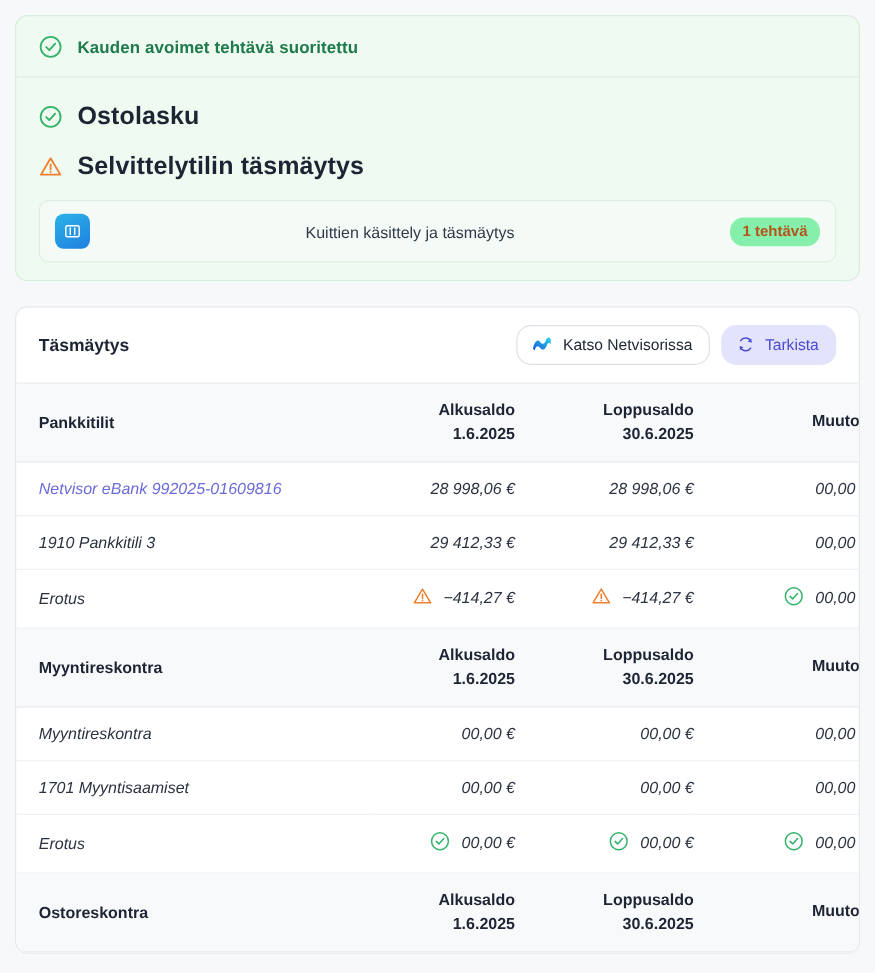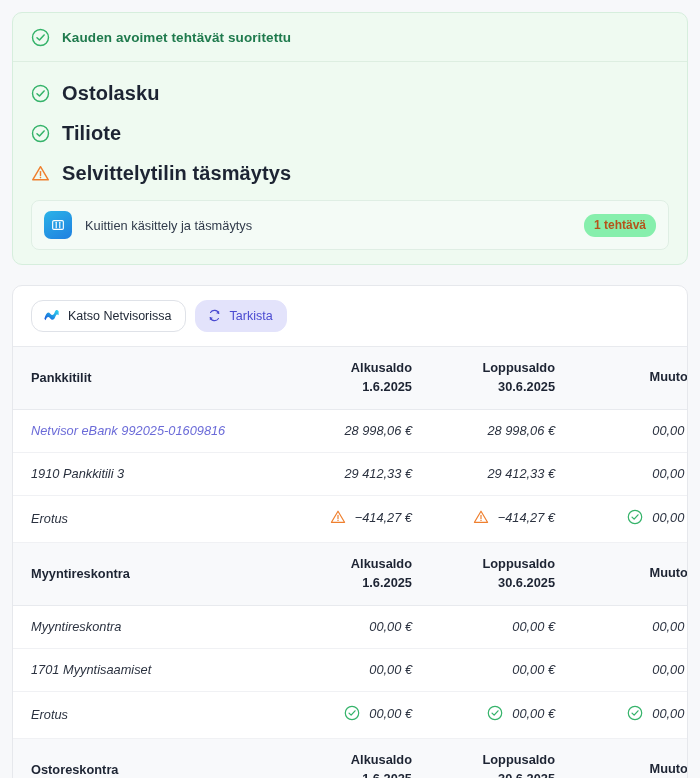--- a/index.html
+++ b/index.html
@@ -54,20 +54,21 @@
 
   .subtask-card {
     margin-top: 6px;
     background: #f4fbf6;
     border: 1px solid #dfeee4;
     border-radius: 8px;
     display: flex;
     align-items: center;
     padding: 10px 12px;
     gap: 13px;
+    text-align: center;
   }
   .app-icon {
     width: 28px; height: 28px;
     border-radius: 7px;
     background: linear-gradient(150deg, #2bb3e8 0%, #1f7fe0 100%);
     display: flex; align-items: center; justify-content: center;
     flex: 0 0 auto;
   }
   .subtask-label {
     font-size: 12.8px;
@@ -173,44 +174,35 @@
 
   <div class="status-card">
 
     <div class="status-banner">
       <span class="ico">
         <svg width="19" height="19" viewBox="0 0 20 20">
           <circle cx="10" cy="10" r="8.4" fill="none" stroke="#35b36a" stroke-width="1.5"></circle>
           <path d="M6.3 10.2 L8.9 12.7 L13.8 7.3" fill="none" stroke="#35b36a" stroke-width="1.6" stroke-linecap="round" stroke-linejoin="round"></path>
         </svg>
       </span>
-      <span class="status-banner-text">Kauden avoimet tehtävät suoritettu</span>
+      <span class="status-banner-text">Kauden avoimet tehtävä suoritettu</span>
     </div>
 
     <div class="task-list">
 
       <div class="task-row">
         <span class="ico">
           <svg width="19" height="19" viewBox="0 0 20 20">
             <circle cx="10" cy="10" r="8.4" fill="none" stroke="#35b36a" stroke-width="1.5"></circle>
             <path d="M6.3 10.2 L8.9 12.7 L13.8 7.3" fill="none" stroke="#35b36a" stroke-width="1.6" stroke-linecap="round" stroke-linejoin="round"></path>
           </svg>
         </span>
         <span class="task-label">Ostolasku</span>
       </div>
 
-      <div class="task-row">
-        <span class="ico">
-          <svg width="19" height="19" viewBox="0 0 20 20">
-            <circle cx="10" cy="10" r="8.4" fill="none" stroke="#35b36a" stroke-width="1.5"></circle>
-            <path d="M6.3 10.2 L8.9 12.7 L13.8 7.3" fill="none" stroke="#35b36a" stroke-width="1.6" stroke-linecap="round" stroke-linejoin="round"></path>
-          </svg>
-        </span>
-        <span class="task-label">Tiliote</span>
-      </div>
 
       <div class="task-row">
         <span class="ico">
           <svg width="19" height="19" viewBox="0 0 20 20">
             <path d="M10 2.8 L18.2 16.6 H1.8 Z" fill="none" stroke="#ef7f2e" stroke-width="1.5" stroke-linejoin="round"></path>
             <line x1="10" y1="8" x2="10" y2="12.2" stroke="#ef7f2e" stroke-width="1.5" stroke-linecap="round"></line>
             <circle cx="10" cy="14.3" r="0.85" fill="#ef7f2e"></circle>
           </svg>
         </span>
         <span class="task-label">Selvittelytilin täsmäytys</span>
@@ -227,20 +219,21 @@
         <span class="subtask-label">Kuittien käsittely ja täsmäytys</span>
         <span class="badge">1 tehtävä</span>
       </div>
 
     </div>
   </div>
 
   <div class="recon-card">
 
     <div class="recon-head">
+      <span class="recon-title">Täsmäytys</span>
 
       <button class="btn btn-secondary">
         <span class="ico">
           <svg width="17" height="15" viewBox="0 0 20 17">
             <defs>
               <linearGradient id="nvg" x1="0" y1="1" x2="1" y2="0">
                 <stop offset="0%" stop-color="#1a4fd6"></stop>
                 <stop offset="55%" stop-color="#1f9fe5"></stop>
                 <stop offset="100%" stop-color="#35d6f0"></stop>
               </linearGradient>

